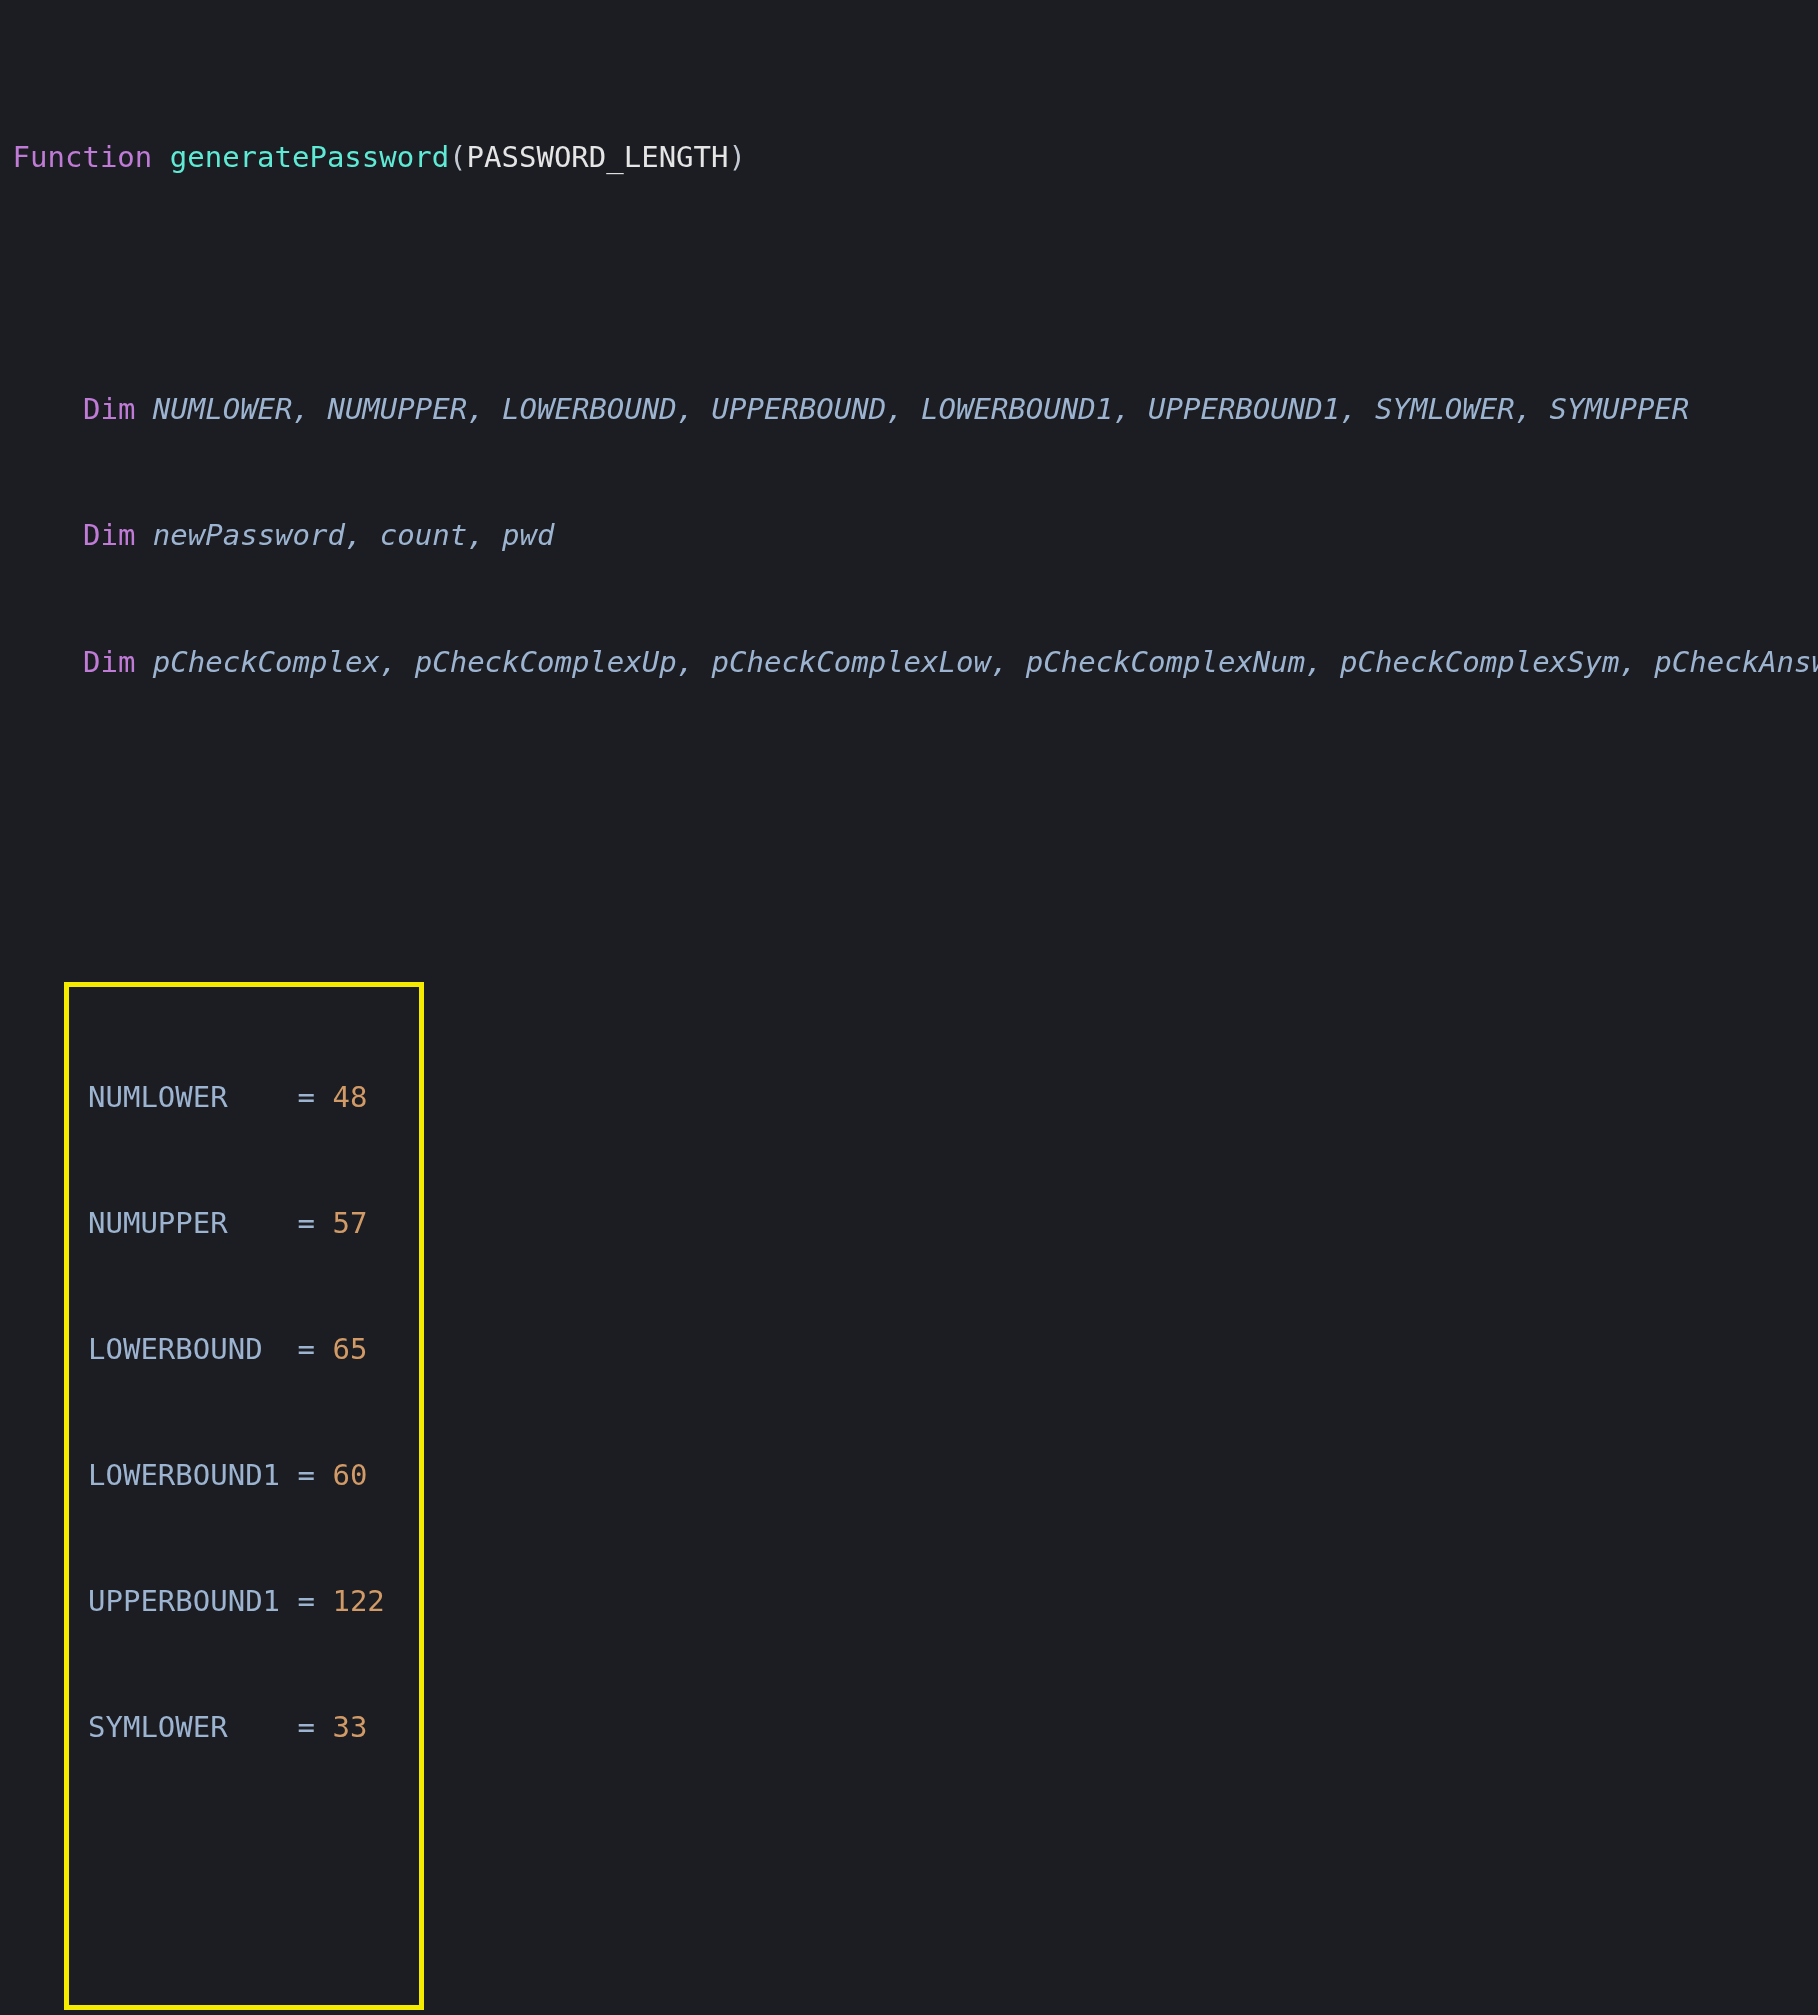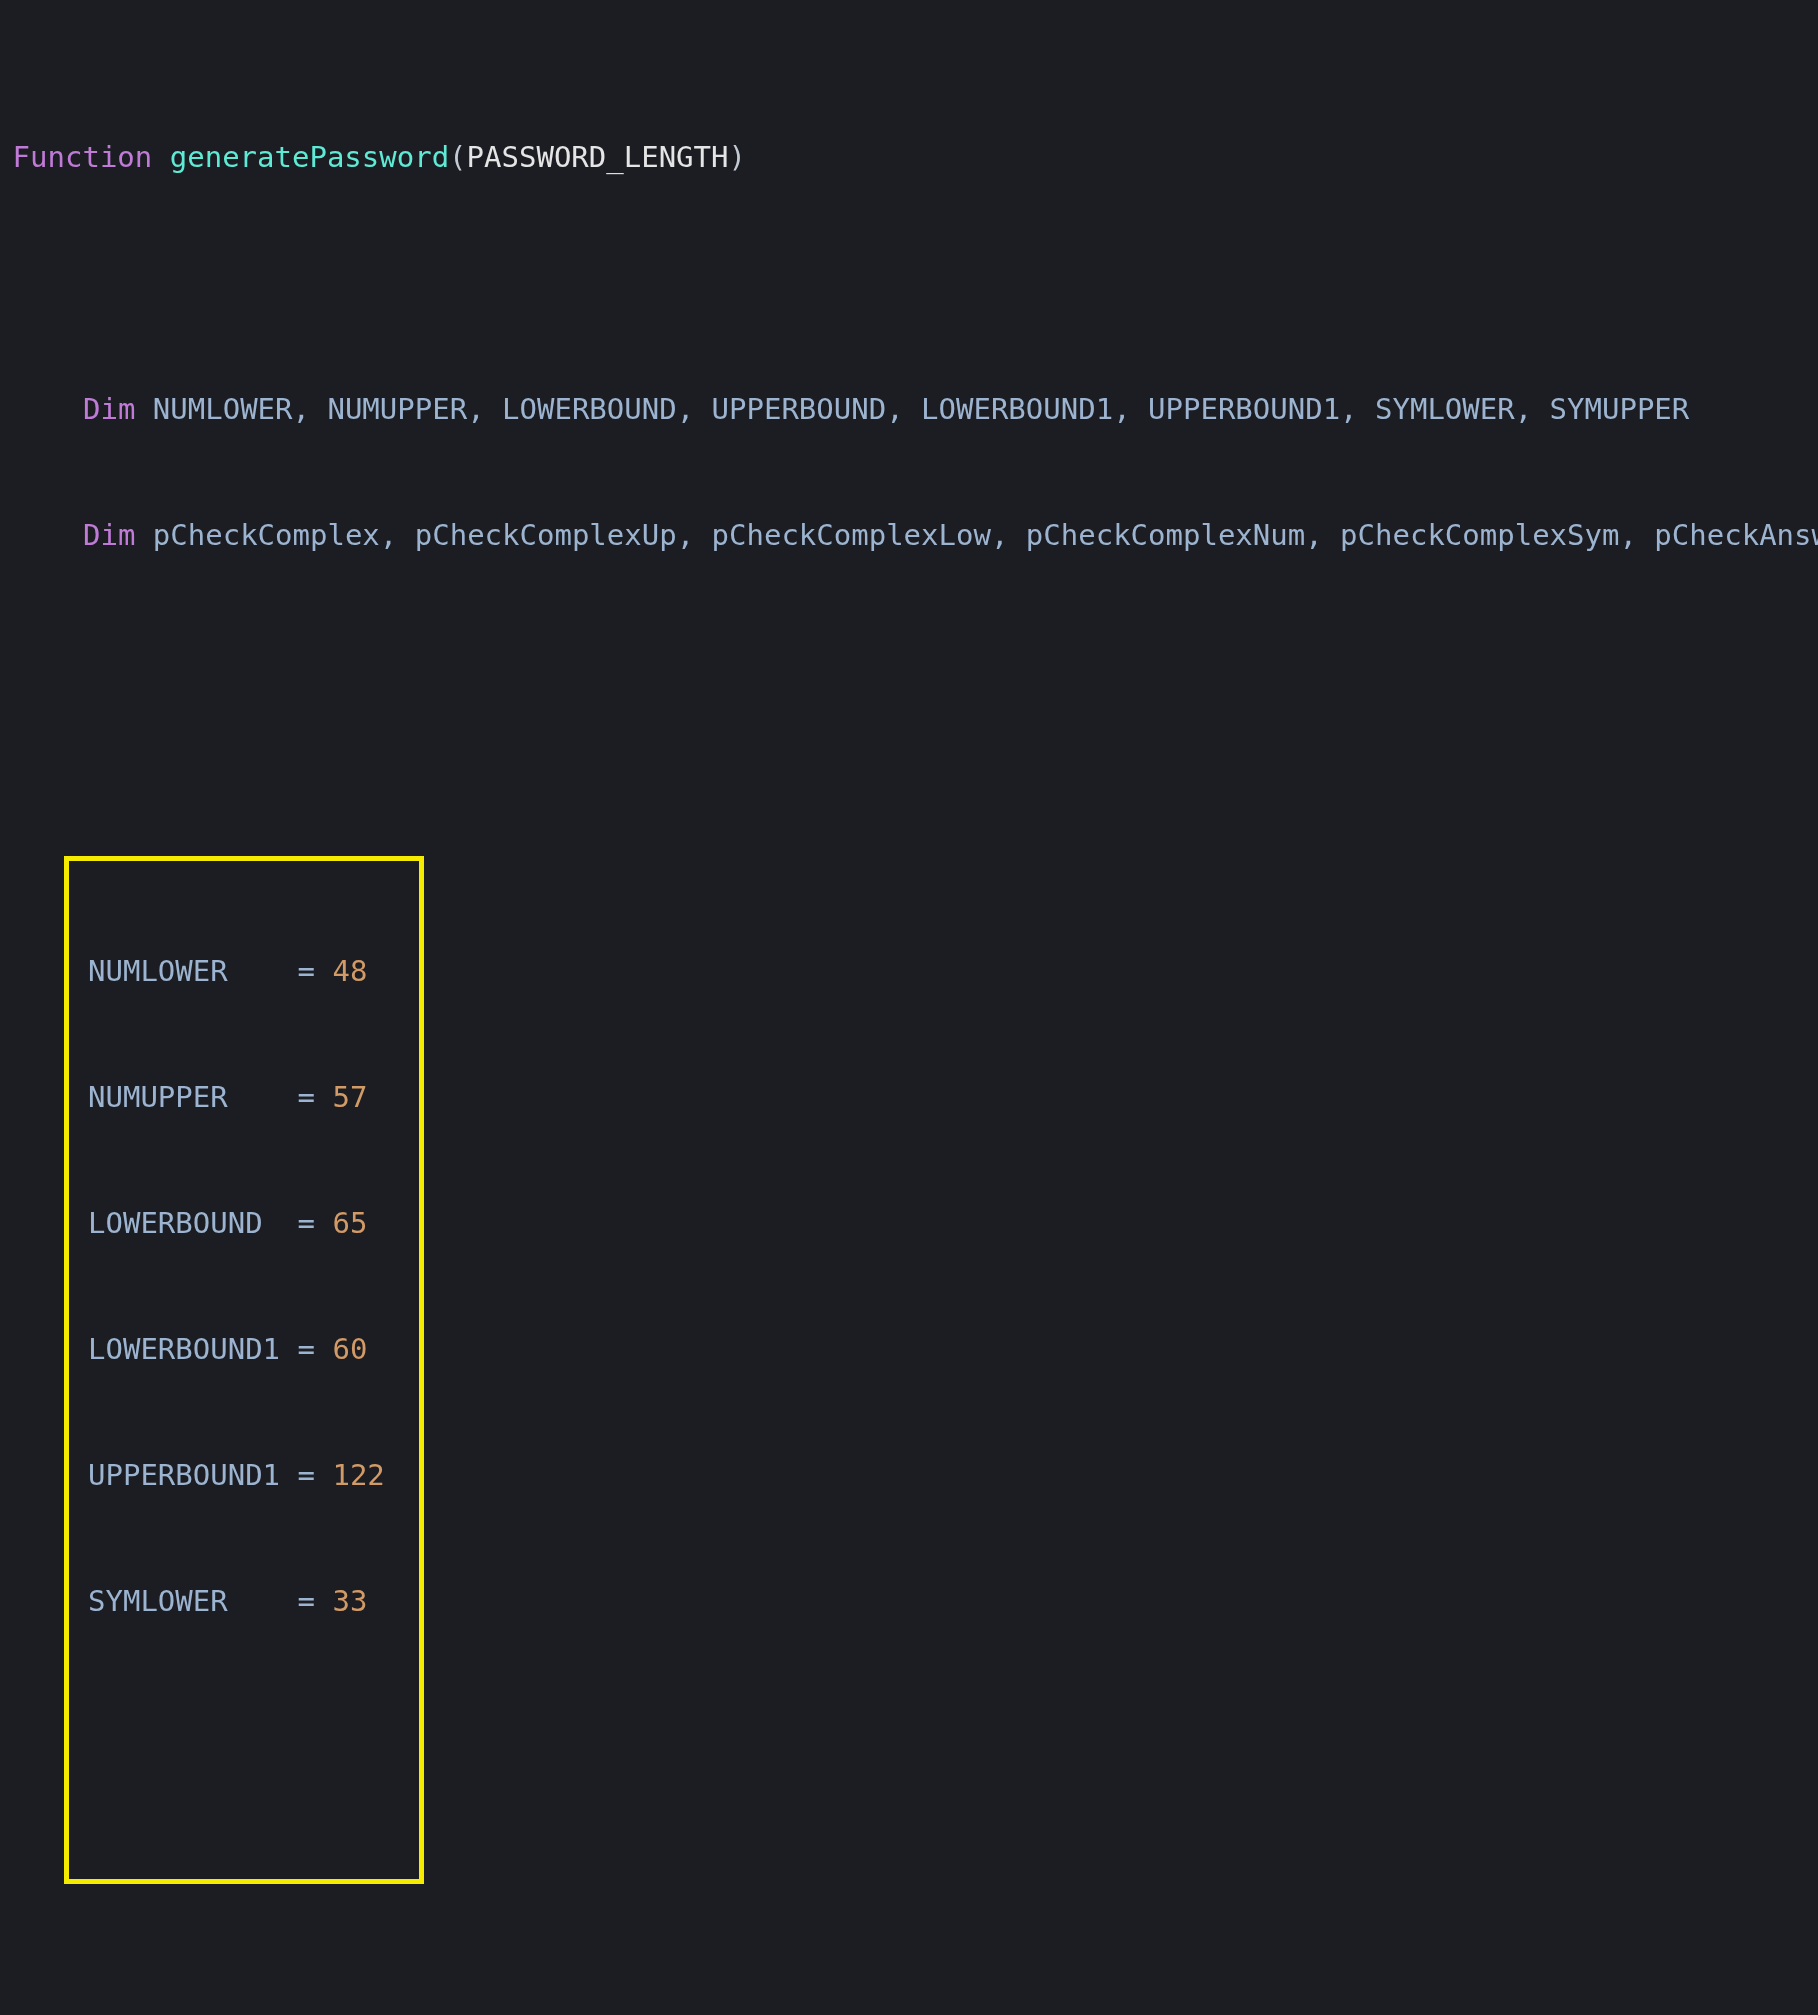--- a/index.html
+++ b/index.html
@@ -17,21 +17,21 @@
   }
   .line {
     padding: 0 12.6px;
     min-height: 1.45em;
   }
   .indent1 { padding-left: 83px; }
 
   
   .kw    { color: #c07bd6; margin-top: 40px; }
   .var   { color: #e5e5e5; }
-  .dim   { color: #9db4d0; }
+  .dim   { color: #9db4d0; font-style: italic; }
   .funcName { color: #5eead4; }
   .num   { color: #d19a66; }
   .paren { color: #c4cad3; }
   .text  { color: #9db4d0; }
 
   
   .box {
     border: 5.6px solid;
     margin: 0 25px 0 64px;
     padding: 4.2px 0;
@@ -40,20 +40,21 @@
   .box-yellow { border-color: #f4eb00; width: 350px; margin-bottom: 5.6px; margin-top: 5.6px;}
 </style>
 </head>
 <body>
 
 <div class="editor">
 
   <div class="line"><span class="kw">Function</span> <span class="funcName">generatePassword</span><span class="paren">(</span><span class="var">PASSWORD_LENGTH</span><span class="paren">)</span></div>
   <div class="line"> </div>
   <div class="line indent1"><span class="kw">Dim</span> <span class="dim">NUMLOWER, NUMUPPER, LOWERBOUND, UPPERBOUND, LOWERBOUND1, UPPERBOUND1, SYMLOWER, SYMUPPER</span></div>
+  <div class="line indent1"><span class="kw">Dim</span> <span class="dim">newPassword, count, pwd</span></div>
   <div class="line indent1"><span class="kw">Dim</span> <span class="dim">pCheckComplex, pCheckComplexUp, pCheckComplexLow, pCheckComplexNum, pCheckComplexSym, pCheckAnswer</span></div>
   <div class="line"> </div>
 
   
   <div class="box box-yellow">
     <div class="line"><span class="text">NUMLOWER    = </span><span class="num">48</span></div>
     <div class="line"><span class="text">NUMUPPER    = </span><span class="num">57</span></div>
     <div class="line"><span class="text">LOWERBOUND  = </span><span class="num">65</span></div>
     <div class="line"><span class="text">LOWERBOUND1 = </span><span class="num">60</span></div>
     <div class="line"><span class="text">UPPERBOUND1 = </span><span class="num">122</span></div>

